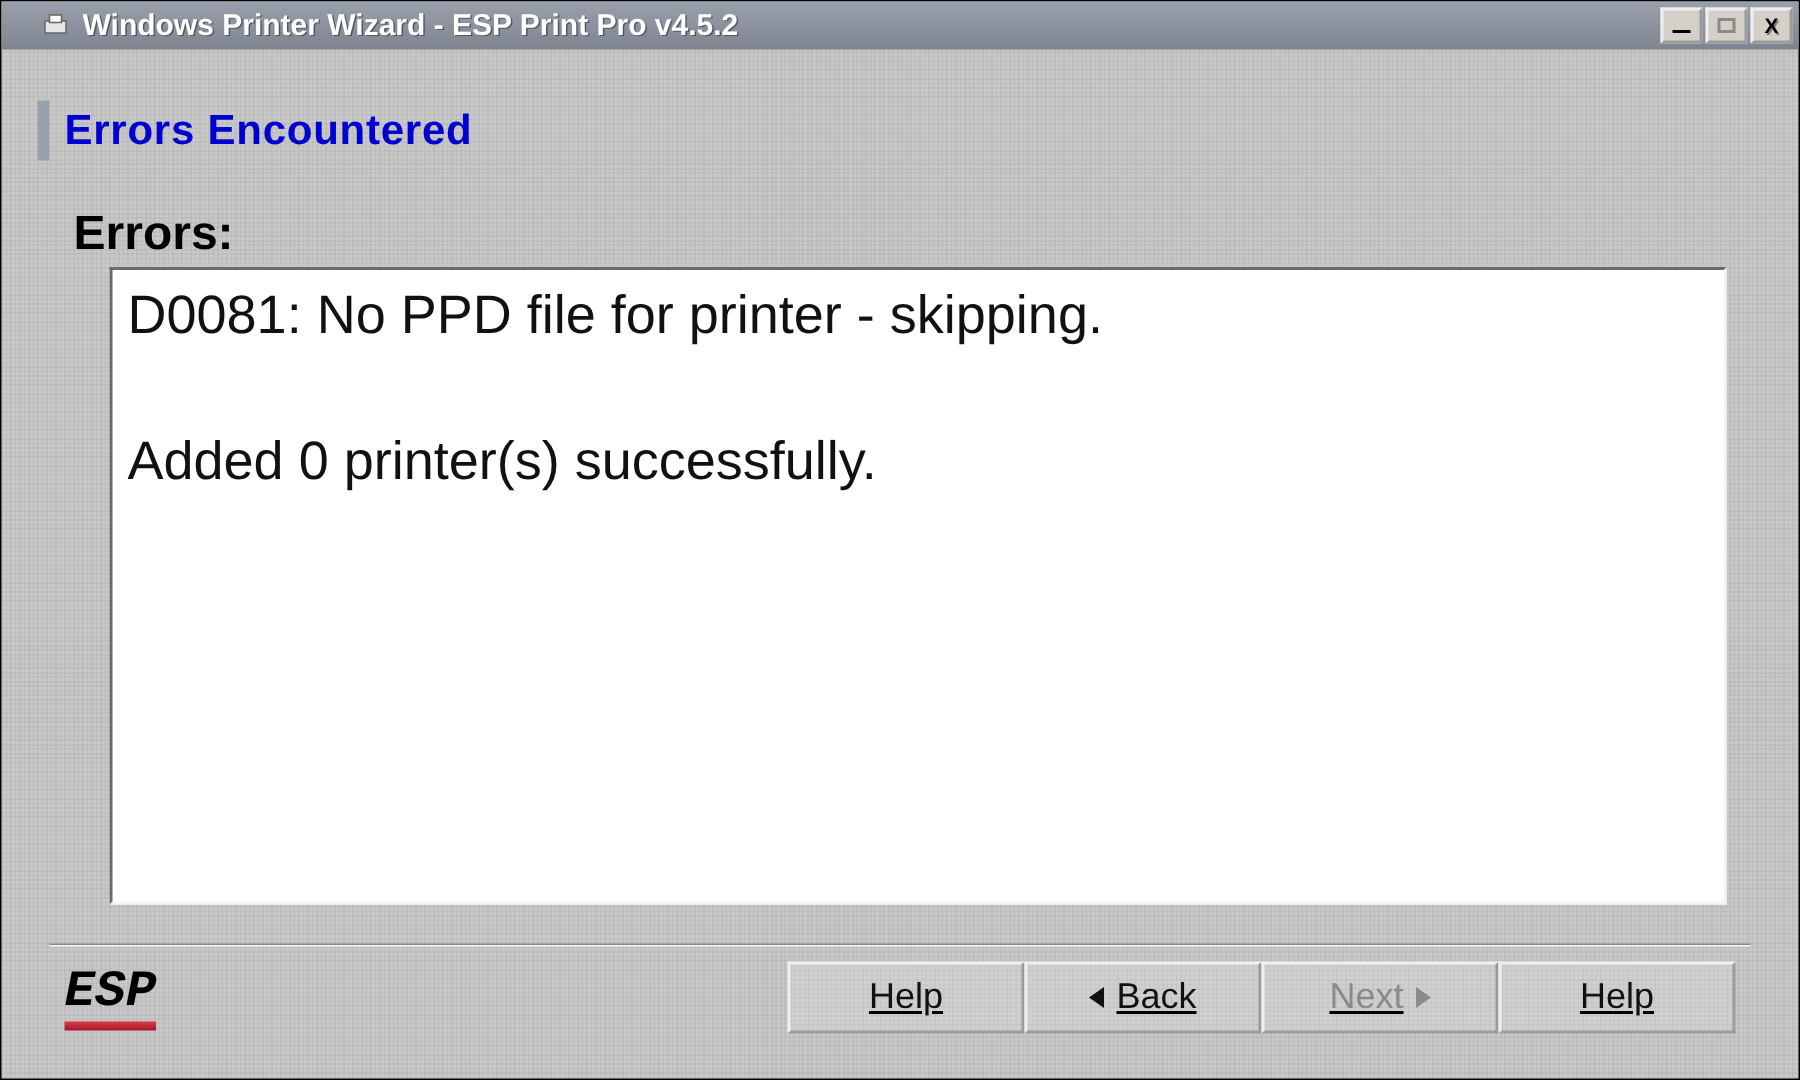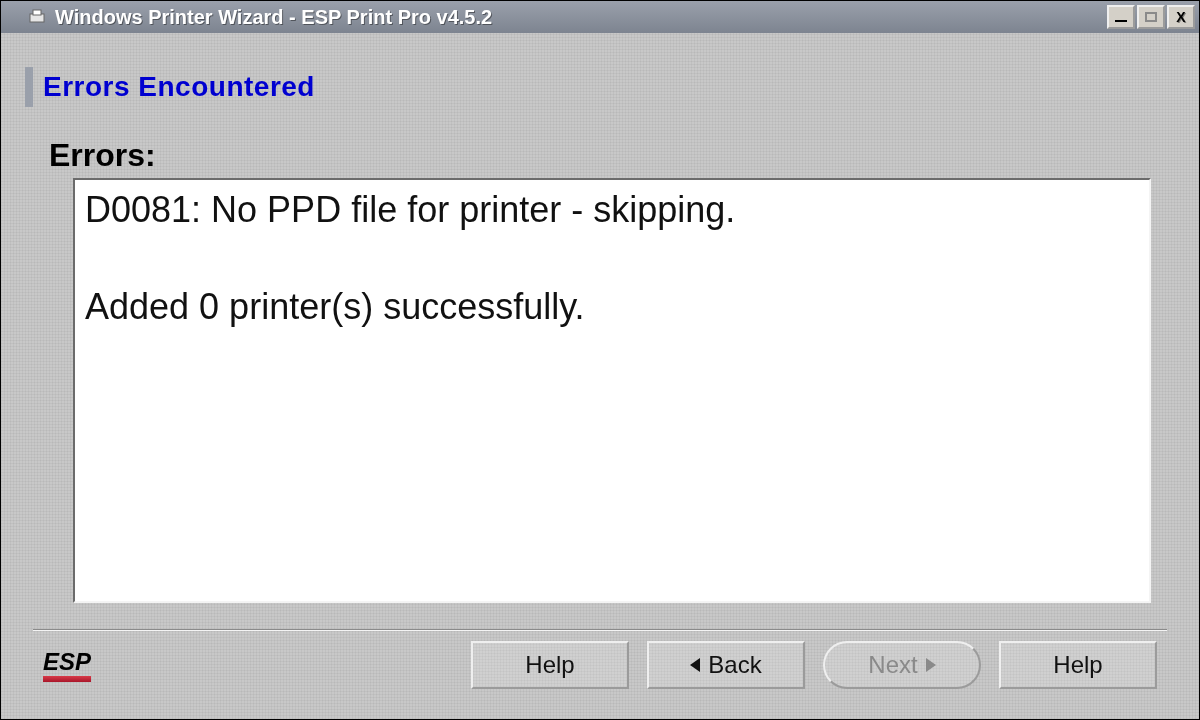--- a/index.html
+++ b/index.html
@@ -116,54 +116,54 @@
     border-bottom: 1px solid #f4f4f4;
   }
   
   .footer {
     height: 78px;
     display: flex;
     align-items: center;
     padding: 0 18px 10px 18px;
   }
   .logo {
-    font-family: Liberation Sans, sans-serif;
+    font-family: Liberation Mono, monospace;
     font-weight: 900;
     font-style: italic;
-    font-size: 24px;
+    font-size: 34px;
     color: #000;
     position: relative;
     padding-bottom: 6px;
   }
   .logo .underline {
     position: absolute;
     left: 0; right: 0; bottom: 0;
     height: 6px;
     background: linear-gradient(#d83a48, #a9162a);
   }
   .footer-spacer { flex: 1; }
   .buttons {
     display: flex;
-    gap: 18px;
+    text-decoration: underline;
   }
   .btn {
     min-width: 158px;
     height: 48px;
     background: #d0d0d0;
     background-image:
       repeating-linear-gradient(0deg, rgba(0,0,0,0.03) 0 1px, transparent 1px 3px),
       repeating-linear-gradient(90deg, rgba(0,0,0,0.03) 0 1px, transparent 1px 3px);
     border: 2px outset #efefef;
     display: flex; align-items: center; justify-content: center;
     font-size: 24px;
     color: #111;
     gap: 8px;
     user-select: none;
   }
-  .btn.disabled { color: #8a8a8a; border-radius: 24px; }
+  .btn.disabled { color: #8a8a8a; }
   .tri-left {
     width: 0; height: 0;
     border-top: 7px solid transparent;
     border-bottom: 7px solid transparent;
     border-right: 10px solid #111;
   }
   .tri-right {
     width: 0; height: 0;
     border-top: 7px solid transparent;
     border-bottom: 7px solid transparent;

